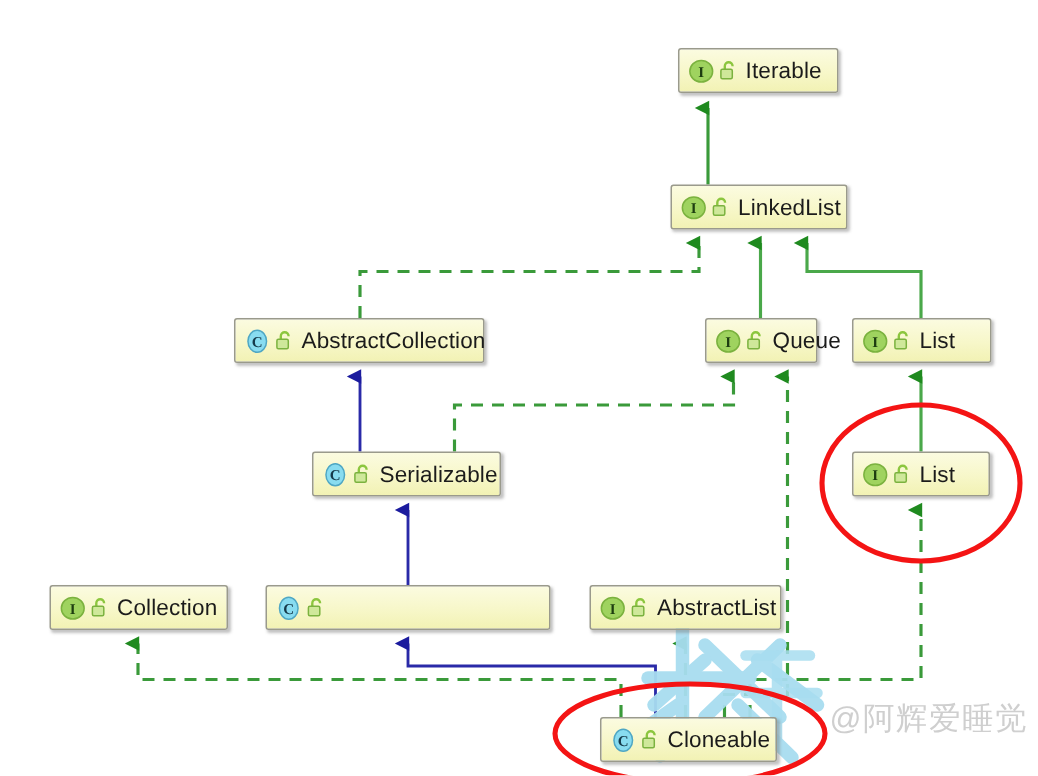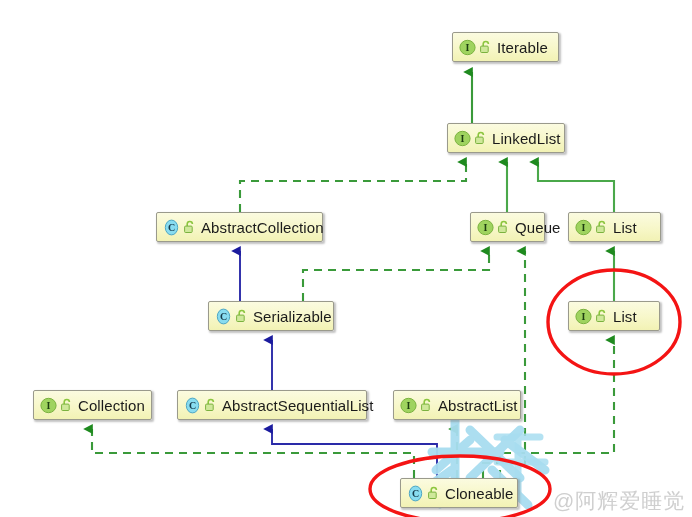--- a/index.html
+++ b/index.html
@@ -286,21 +286,20 @@
           <ellipse cx="8.5" cy="8.5" rx="6.2" ry="7.4" fill="#88dcf0" stroke="#4fa7c4" stroke-width="1"></ellipse>
           <text x="8.5" y="12.3" font-family="Liberation Serif, serif" font-size="10" font-weight="bold" fill="#15394a" text-anchor="middle">C</text>
         </svg>
       </span>
       <span class="lock-icon">
         <svg viewBox="0 0 13 14" width="13" height="14">
           <path d="M4.2,6.2 V4.1 a2.6,2.6 0 0 1 5.2,0" fill="none" stroke="#8cc63f" stroke-width="1.6"></path>
           <rect x="1.6" y="6.1" width="7.6" height="6.4" rx="1" fill="#cfe89a" stroke="#7bb23f" stroke-width="1"></rect>
         </svg>
       </span>
-      <span class="node-label">AbstractSequentialList</span>
     </div>
 
     <div class="uml-node" style="left:393px; top:390px; width:128px;">
       <span class="node-icon">
         <svg viewBox="0 0 17 17" width="17" height="17">
           <ellipse cx="8.5" cy="8.5" rx="7.6" ry="7.2" fill="#9fd35f" stroke="#7bb23f" stroke-width="1"></ellipse>
           <text x="8.5" y="12.3" font-family="Liberation Serif, serif" font-size="10" font-weight="bold" fill="#1d3d10" text-anchor="middle">I</text>
         </svg>
       </span>
       <span class="lock-icon">
@@ -328,15 +327,15 @@
       <span class="node-label">Cloneable</span>
     </div>
   </div>
 
   <svg id="highlight-layer" viewBox="0 0 692 517" width="692" height="517">
     <ellipse cx="614" cy="322" rx="66" ry="52" fill="none" stroke="#f41414" stroke-width="3.4"></ellipse>
     <ellipse cx="460" cy="489" rx="90" ry="33" fill="none" stroke="#f41414" stroke-width="3.4"></ellipse>
   </svg>
 
   <div class="wm-text" style="left:495px; top:487px;margin-top:48px;">CSDN</div>
-  <div class="wm-text" style="left:553px; top:487px;">@阿辉爱睡觉</div>
+  <div class="wm-text" style="left:553px; top:465px;">@阿辉爱睡觉</div>
 
 </div>
 
 </body></html>

